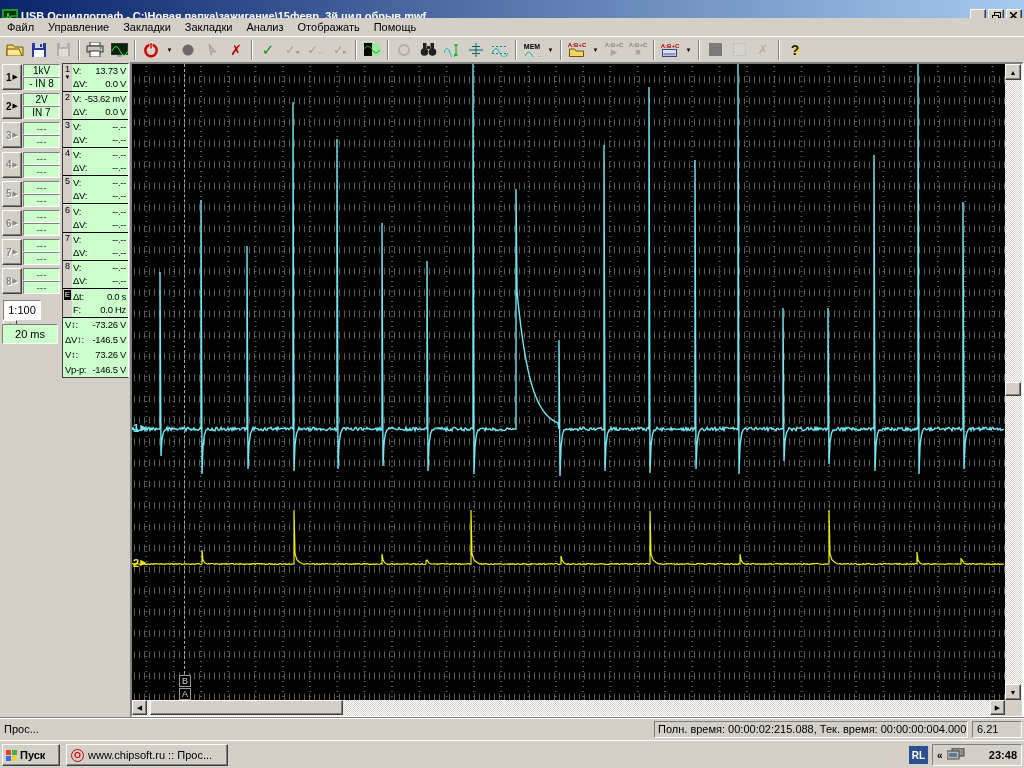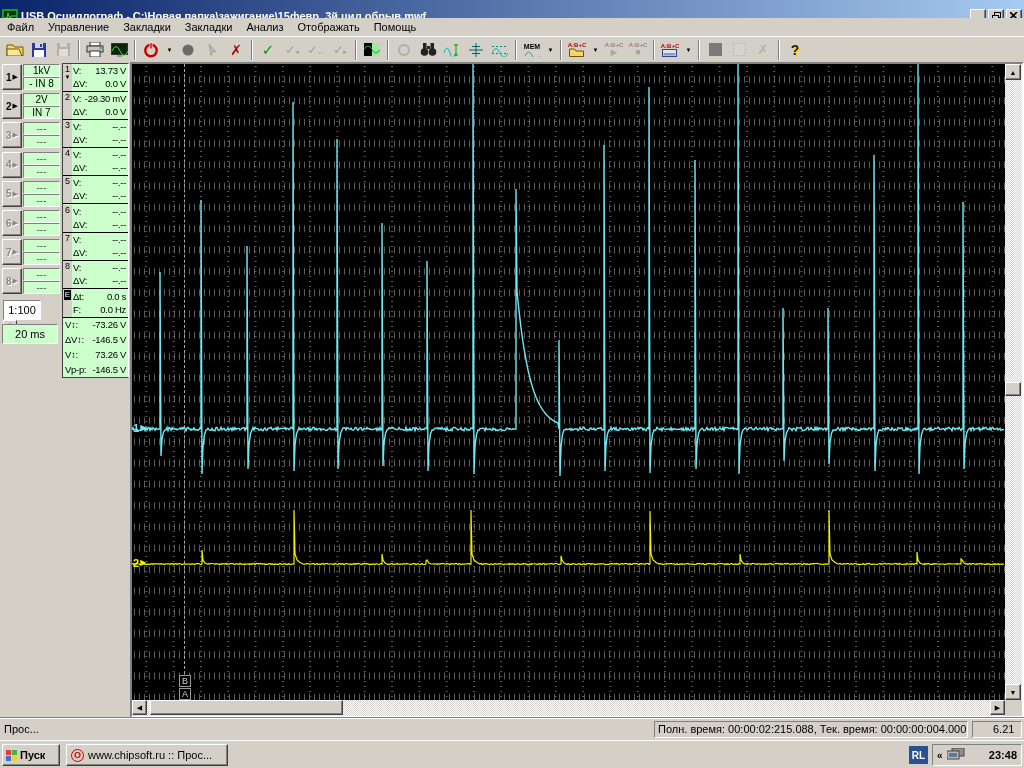--- a/index.html
+++ b/index.html
@@ -93,21 +93,21 @@
   .sthumb { position:absolute; background:#d4d0c8; border:1px solid; border-color:#fff #404040 #404040 #fff;
     box-shadow:inset -1px -1px 0 #808080; }
 
   
   .statusbar { position:absolute; left:0; top:718px; width:1024px; height:22px; background:#d4d0c8;
     border-top:1px solid #fff; box-shadow:0 -1px 0 #808080; font-size:11px; }
   .st-ready { position:absolute; left:4px; top:4px; }
   .st-time { position:absolute; right:56px; top:2px; width:314px; height:17px; border:1px solid;
     border-color:#808080 #fff #fff #808080; padding:1px 3px; white-space:nowrap; overflow:hidden; }
   .st-ver { position:absolute; right:2px; top:2px; width:50px; height:17px; border:1px solid;
-    border-color:#808080 #fff #fff #808080; padding:1px 20px; }
+    border-color:#808080 #fff #fff #808080; padding:1px 4px; }
 
   
   .taskbar { position:absolute; left:0; top:740px; width:1024px; height:28px; background:#d4d0c8; border-top:1px solid #fff; }
   .startbtn { position:absolute; left:2px; top:3px; width:58px; height:22px; background:#d4d0c8;
     border:1px solid; border-color:#fff #404040 #404040 #fff; box-shadow:inset -1px -1px 0 #808080;
     display:flex; align-items:center; gap:3px; padding-left:3px; font-size:11px; font-weight:bold; }
   .winflag { width:11px; height:11px; display:grid; grid-template-columns:5px 5px; grid-template-rows:5px 5px; gap:1px; }
   .winflag i { display:block; }
   .taskbtn { position:absolute; top:3px; width:162px; height:22px; background:#d4d0c8;
     border:1px solid; border-color:#fff #404040 #404040 #fff; box-shadow:inset -1px -1px 0 #808080;
@@ -367,21 +367,21 @@
             </div>
             <div class="mline" style="top: 14px;">
               <span class="lab">ΔV:</span>
               <span class="val">0.0 V</span>
             </div>
           </div>
           <div class="mrow" style="top: 28.1px; height: 28.1px;">
             <div class="mstrip">2</div>
             <div class="mline" style="top: 1px;">
               <span class="lab">V:</span>
-              <span class="val">-29.30 mV</span>
+              <span class="val">-53.62 mV</span>
             </div>
             <div class="mline" style="top: 14px;">
               <span class="lab">ΔV:</span>
               <span class="val">0.0 V</span>
             </div>
           </div>
           <div class="mrow" style="top: 56.2px; height: 28.1px;">
             <div class="mstrip">3</div>
             <div class="mline" style="top: 1px;">
               <span class="lab">V:</span>

